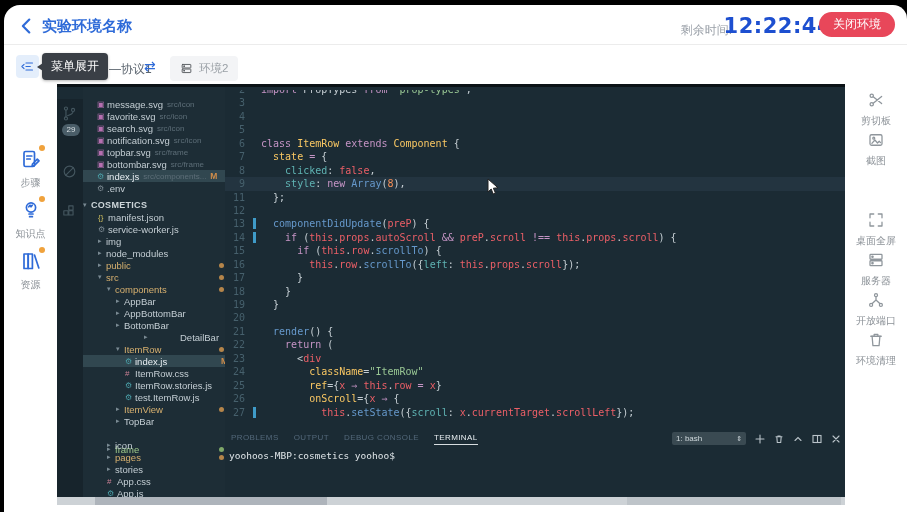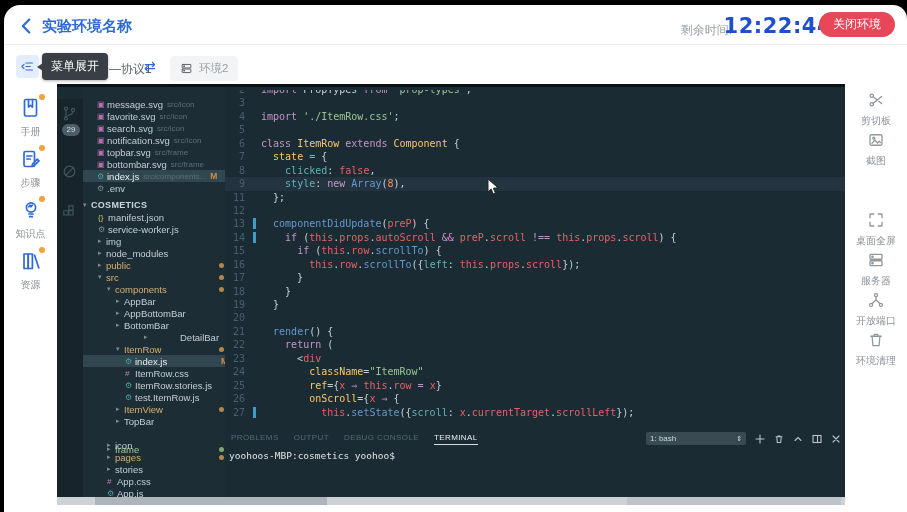--- a/index.html
+++ b/index.html
@@ -76,21 +76,21 @@
   .cl .ct{padding-left:12px;}
   .syn-k{color:#c594c5;} .syn-y{color:#fac863;} .syn-g{color:#99c794;} .syn-o{color:#f99157;}
   .syn-r{color:#ec5f67;} .syn-t{color:#5fb3b3;} .syn-b{color:#6699cc;} .syn-w{color:#c5ced3;}
 
   
   .panel{position:absolute;left:168px;right:0;top:344px;bottom:0;background:#1b2b34;}
   .panel-tabs{position:absolute;left:6px;top:2px;display:flex;gap:15px;font-family:"Liberation Sans",sans-serif;}
   .ptab{font-size:8px;letter-spacing:.4px;color:#53687a;padding-bottom:2px;cursor:pointer;}
   .ptab.active{color:#e8eef1;border-bottom:1px solid #d7dde0;}
   .panel-controls{position:absolute;right:4px;top:1px;display:flex;align-items:center;gap:9px;color:#b9c3c9;}
-  .shell-select{width:100px;height:13px;background:#3a4a52;border-radius:2px;color:#cfd8dc;font-size:8px;
+  .shell-select{width:74px;height:13px;background:#3a4a52;border-radius:2px;color:#cfd8dc;font-size:8px;
                 line-height:13px;padding:0 4px;display:flex;justify-content:space-between;cursor:pointer;
                 font-family:"Liberation Sans",sans-serif;}
   .pc-ic{width:10px;height:10px;cursor:pointer;}
   .pc-ic svg{display:block;width:100%;height:100%;fill:none;stroke:currentColor;stroke-width:1.1;stroke-linecap:round;}
   .term-line{position:absolute;left:4px;top:19px;font-size:9.5px;color:#dfe5e8;font-family:"DejaVu Sans Mono",monospace;}
 
   
   .hscroll{position:absolute;left:57px;top:497px;width:788px;height:8px;background:#cdd2d6;}
   .hthumb1{position:absolute;left:38px;top:0;width:232px;height:8px;background:#aeb4bb;}
   .hthumb2{position:absolute;left:570px;top:0;width:214px;height:8px;background:#bec4c9;}
@@ -132,24 +132,20 @@
           <rect x="4" y="4.5" width="16" height="6.5" rx="1"></rect>
           <rect x="4" y="13" width="16" height="6.5" rx="1"></rect>
           <circle cx="7.4" cy="7.7" r="0.9"></circle>
           <circle cx="7.4" cy="16.2" r="0.9"></circle>
         </svg>
     </span>
     <span class="tab2-label">环境2</span>
   </div>
 
   <div class="left-rail" id="left-rail">
-      <div class="rail-item" style="top: 51px;"><span class="rail-ic"><svg class="sic" viewBox="0 0 24 24">
-            <rect x="5.5" y="3.5" width="12" height="16.5" rx="1.5"></rect>
-            <path d="M9.5 3.5v7.5l2-1.7 2 1.7V3.5"></path>
-          </svg><span class="badge-dot"></span></span><span class="rail-label">手册</span></div>
       <div class="rail-item" style="top: 102px;"><span class="rail-ic"><svg class="sic" viewBox="0 0 24 24">
             <rect x="5" y="4.5" width="10.5" height="15" rx="1.5"></rect>
             <path d="M7.8 9h5M7.8 12h3.5"></path>
             <path d="M13.5 17l4.8-4.8 1.7 1.7-4.8 4.8-2.1.4z"></path>
           </svg><span class="badge-dot"></span></span><span class="rail-label">步骤</span></div>
       <div class="rail-item" style="top: 153px;"><span class="rail-ic"><svg class="sic" viewBox="0 0 24 24">
             <circle cx="12" cy="9.5" r="4.6"></circle>
             <path d="M9.8 8.8l1.2-1.6 1 1.6 1.2-1.6"></path>
             <path d="M10 16h4M10.6 18.7h2.8"></path>
           </svg><span class="badge-dot"></span></span><span class="rail-label">知识点</span></div>
@@ -397,21 +393,21 @@
           <span style="width:24px;flex:none"></span>
           <span class="fi fi-js">⚙</span>
           <span class="">App.js</span>
         </div>
       </div>
 
     <div class="code-pane">
       <div class="code-lines" id="code-lines">
           <div class="cl"><span class="ln">2</span><span class="ct"><span class="syn-k">import</span><span class="syn-w"> PropTypes </span><span class="syn-k">from</span><span class="syn-g"> 'prop-types'</span><span class="syn-w">;</span></span></div>
           <div class="cl"><span class="ln">3</span><span class="ct"></span></div>
-          <div class="cl"><span class="ln">4</span><span class="ct"><span class="syn-k">import</span><span class="syn-g"> './ItemRow.css'</span><span class="syn-w">;</span></span></div>
+          <div class="cl"><span class="ln">4</span></div>
           <div class="cl"><span class="ln">5</span><span class="ct"></span></div>
           <div class="cl"><span class="ln">6</span><span class="ct"><span class="syn-k">class </span><span class="syn-y">ItemRow </span><span class="syn-k">extends </span><span class="syn-y">Component </span><span class="syn-w">{</span></span></div>
           <div class="cl"><span class="ln">7</span><span class="ct"><span class="syn-w">  </span><span class="syn-y">state</span><span class="syn-k"> = </span><span class="syn-w">{</span></span></div>
           <div class="cl"><span class="ln">8</span><span class="ct"><span class="syn-w">    </span><span class="syn-t">clicked</span><span class="syn-w">: </span><span class="syn-r">false</span><span class="syn-w">,</span></span></div>
           <div class="cl hl"><span class="ln">9</span><span class="ct"><span class="syn-w">    </span><span class="syn-t">style</span><span class="syn-w">: </span><span class="syn-k">new </span><span class="syn-b">Array</span><span class="syn-w">(</span><span class="syn-o">8</span><span class="syn-w">),</span></span></div>
           <div class="cl"><span class="ln">11</span><span class="ct"><span class="syn-w">  };</span></span></div>
           <div class="cl"><span class="ln">12</span><span class="ct"></span></div>
           <div class="cl"><span class="ln">13</span><span class="gm gm-b"></span><span class="ct"><span class="syn-w">  </span><span class="syn-b">componentDidUpdate</span><span class="syn-w">(</span><span class="syn-r">preP</span><span class="syn-w">) {</span></span></div>
           <div class="cl"><span class="ln">14</span><span class="gm gm-b"></span><span class="ct"><span class="syn-w">    </span><span class="syn-k">if</span><span class="syn-w"> (</span><span class="syn-r">this</span><span class="syn-w">.</span><span class="syn-r">props</span><span class="syn-w">.</span><span class="syn-r">autoScroll</span><span class="syn-k"> &amp;&amp; </span><span class="syn-r">preP</span><span class="syn-w">.</span><span class="syn-r">scroll</span><span class="syn-k"> !== </span><span class="syn-r">this</span><span class="syn-w">.</span><span class="syn-r">props</span><span class="syn-w">.</span><span class="syn-r">scroll</span><span class="syn-w">) {</span></span></div>
           <div class="cl"><span class="ln">15</span><span class="ct"><span class="syn-w">      </span><span class="syn-k">if</span><span class="syn-w"> (</span><span class="syn-r">this</span><span class="syn-w">.</span><span class="syn-r">row</span><span class="syn-w">.</span><span class="syn-b">scrollTo</span><span class="syn-w">) {</span></span></div>

